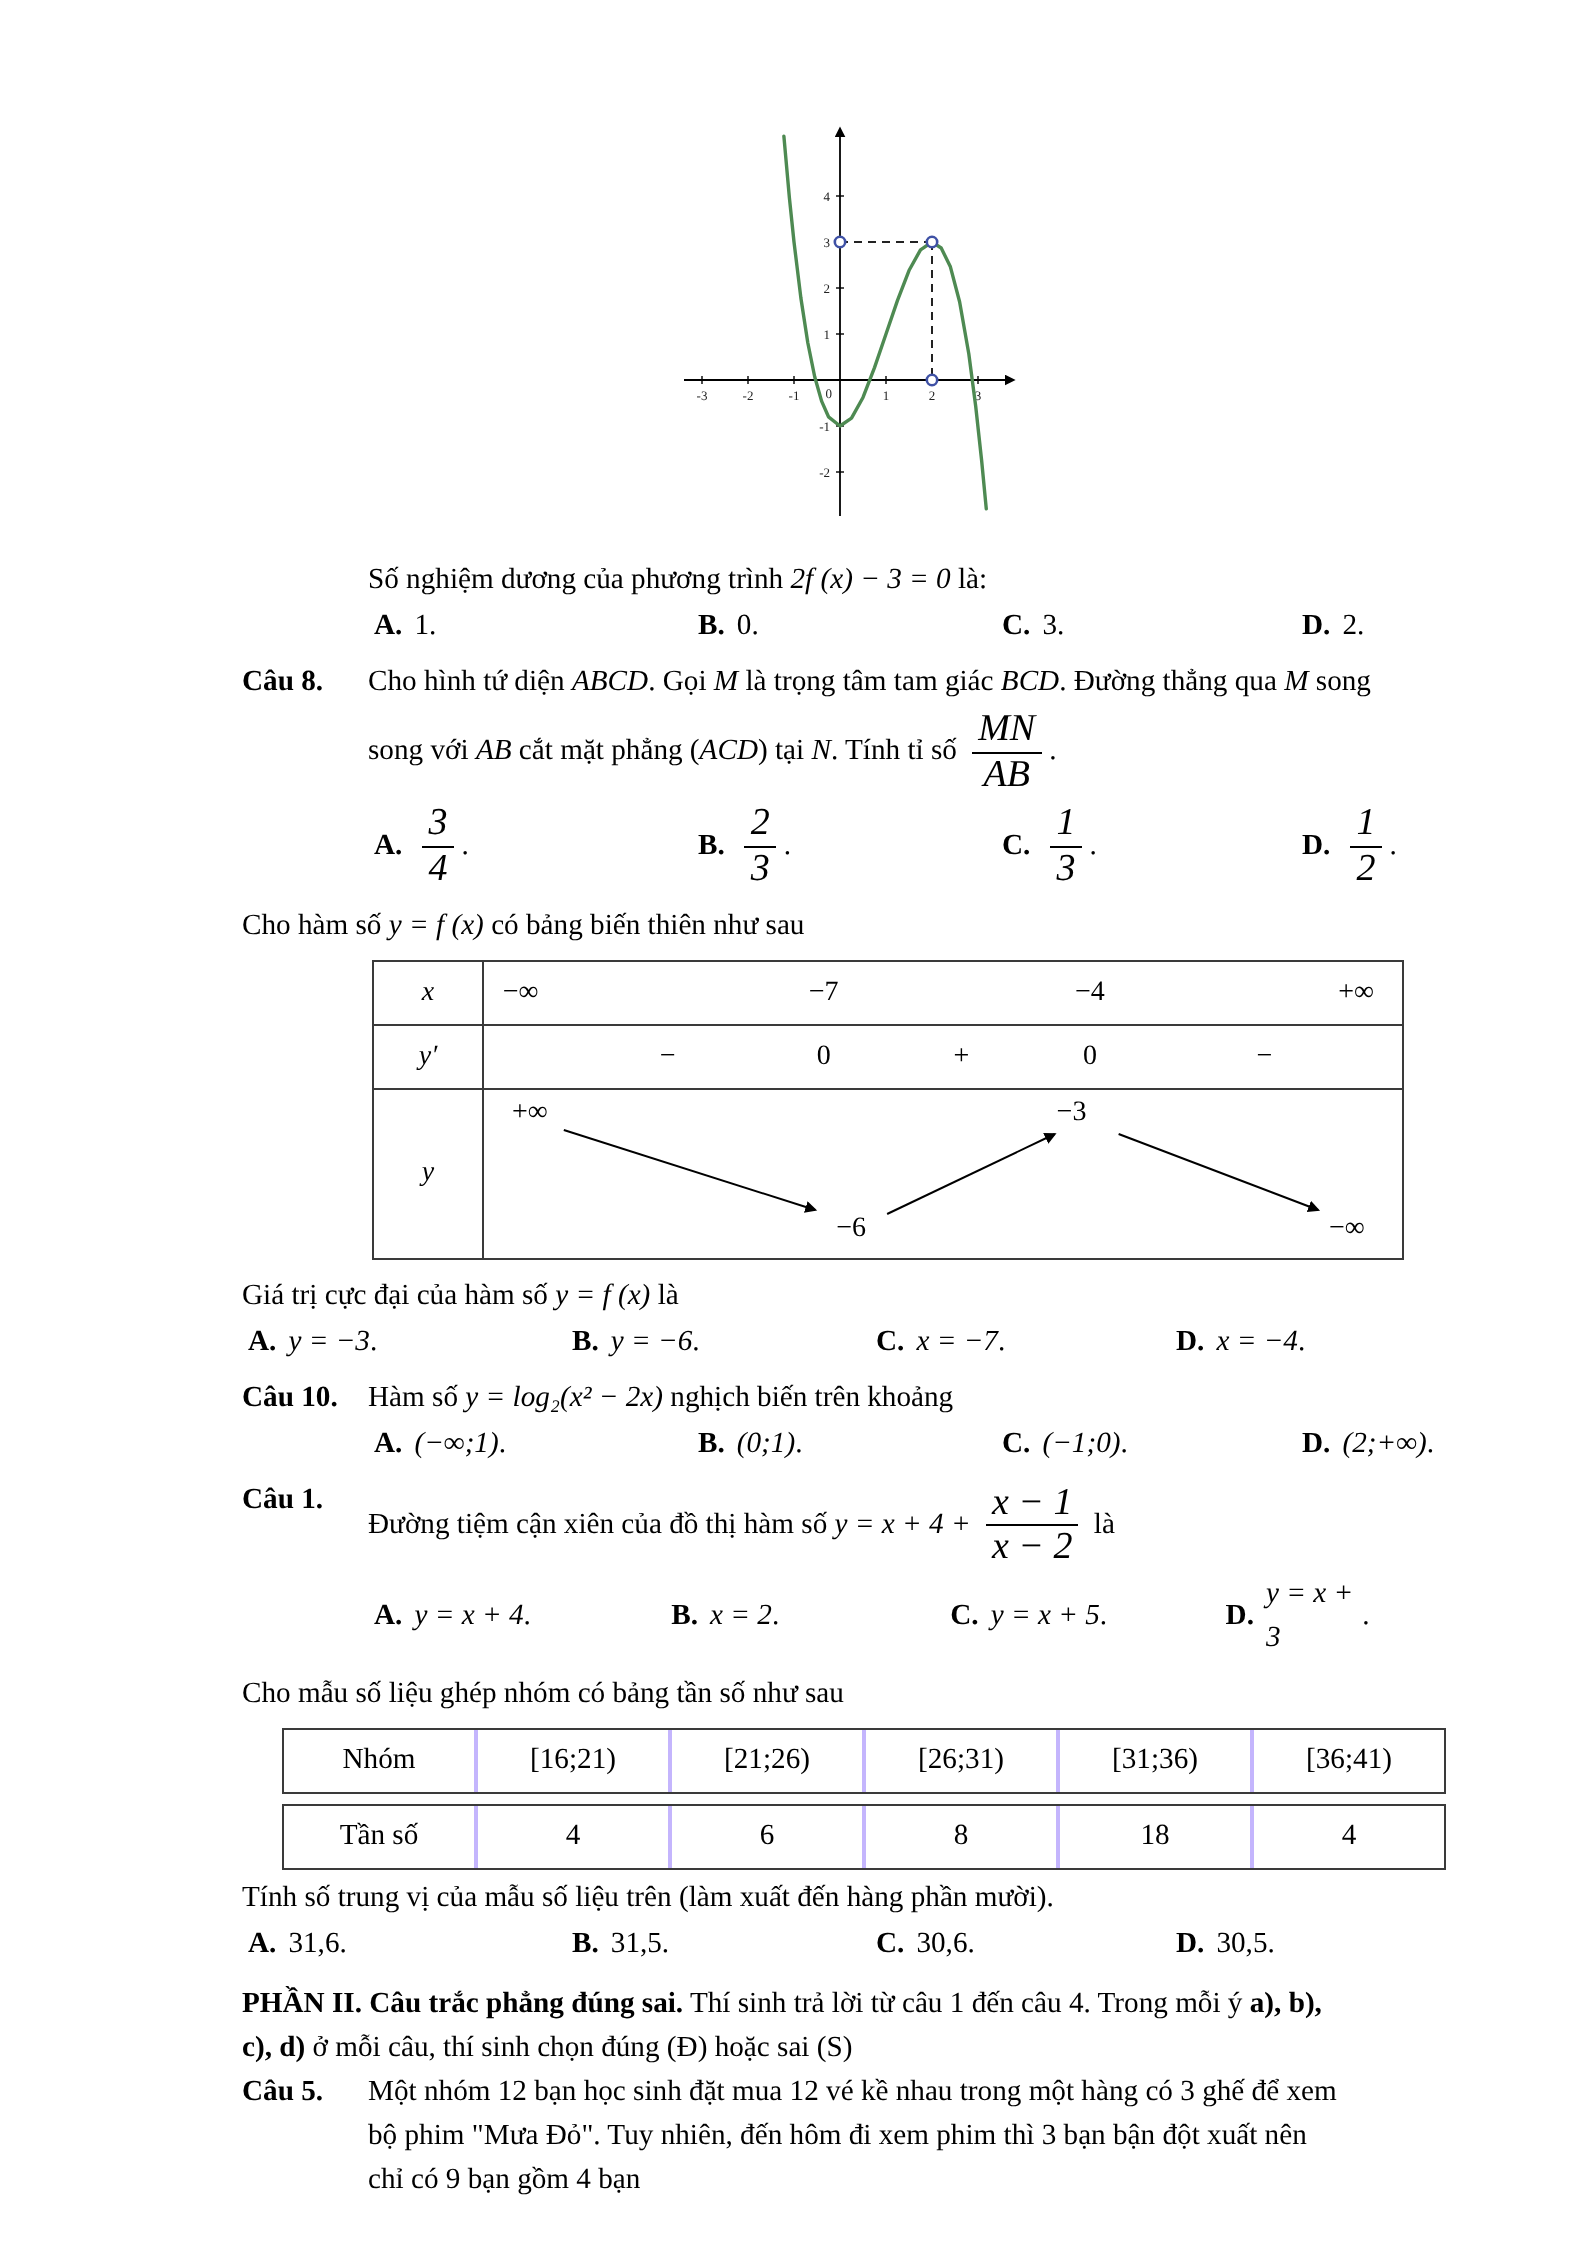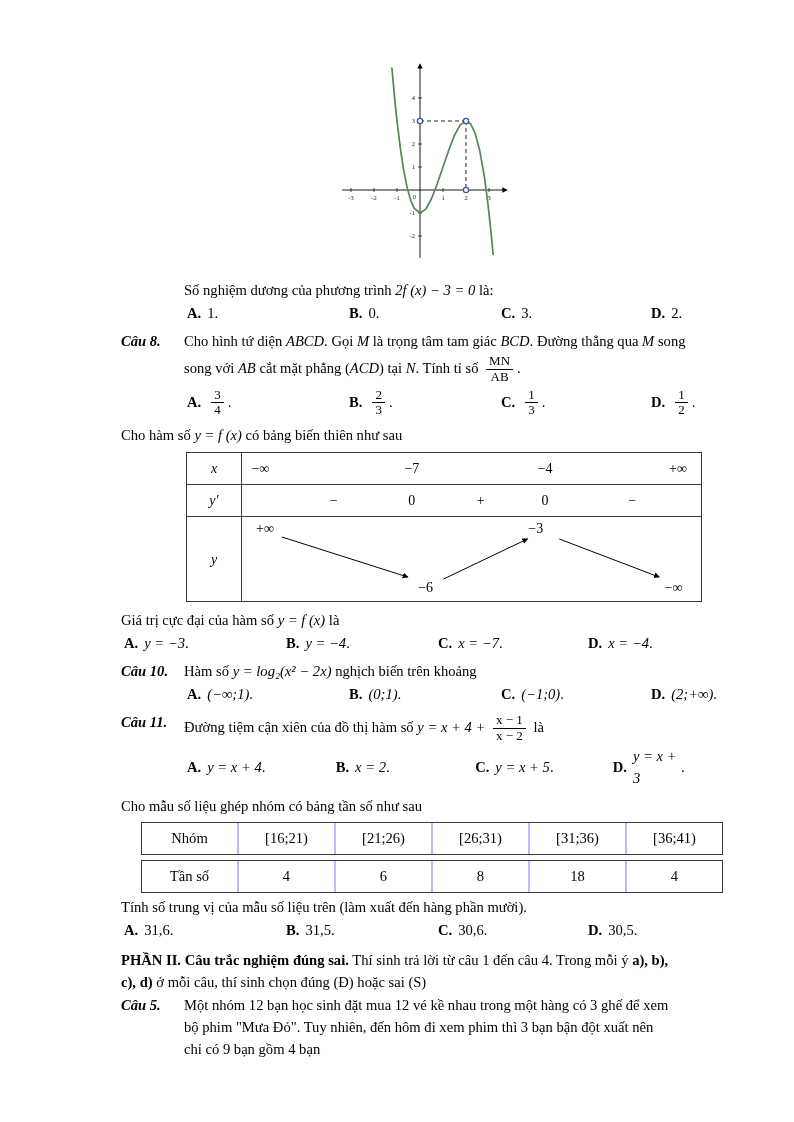--- a/index.html
+++ b/index.html
@@ -8,30 +8,30 @@
     width:666px; height:1122px; margin:0 auto; background:#fff;
     padding:40px 57px 0 57px;
     font-family:"Liberation Serif", serif;
     font-size:14.6px; line-height:1.5; color:#000;
     position:relative; overflow:hidden;
   }
   .math { font-style:italic; }
   .b { font-weight:bold; }
   .graph-wrap { display:flex; justify-content:center; margin-left:66px; margin-bottom:4px; }
   .q-row { display:flex; margin-bottom:1px; }
-  .q-label { width:63px; flex-shrink:0; font-weight:bold;font-style:italic; }
+  .q-label { width:63px; flex-shrink:0; font-weight:bold; }
   .q-body { flex:1; }
   .opts { display:flex; align-items:center; padding-left:3px; margin:1px 0 5px 0; }
   .opt { display:inline-flex; align-items:center; }
   .opt:nth-child(1){ width:162px; }
   .opt:nth-child(2){ width:152px; }
   .opt:nth-child(3){ width:150px; }
   .ol { font-weight:bold; margin-right:6px; }
   .frac { display:inline-block; text-align:center; vertical-align:middle;
-          font-size:13px; line-height:1.15; margin:1px 4px; }
+          font-style:italic; font-size:19px; line-height:1.15; margin:1px 4px; }
   .frac .fn { display:block; border-bottom:1px solid #000; padding:0 3px; }
   .frac .fd { display:block; padding:0 3px; }
   
   .vt { margin:5px 0 8px 65px; width:516px; border:1px solid #3a3a3a; font-size:14px; }
   .vt-row { display:flex; border-bottom:1px solid #3a3a3a; }
   .vt-row.vt-last { border-bottom:none; }
   .vt-h { width:55px; flex-shrink:0; border-right:1px solid #3a3a3a;
           display:flex; align-items:center; justify-content:center; }
   .vt-c { flex:1; position:relative; height:31px; }
   .vt-c > span { position:absolute; top:0; line-height:31px; transform:translateX(-50%); white-space:nowrap; }
@@ -219,21 +219,21 @@
       <span class="math">y = f (x)</span>
       <span>là</span>
       <div class="opts">
         <span class="opt">
             <b class="ol">A.</b>
             <span class="math">y = −3</span>
             <span>.</span>
           </span>
         <span class="opt">
             <b class="ol">B.</b>
-            <span class="math">y = −4</span>
+            <span class="math">y = −6</span>
             <span>.</span>
           </span>
         <span class="opt">
             <b class="ol">C.</b>
             <span class="math">x = −7</span>
             <span>.</span>
           </span>
         <span class="opt">
             <b class="ol">D.</b>
             <span class="math">x = −4</span>
@@ -268,21 +268,21 @@
         <span class="opt">
             <b class="ol">D.</b>
             <span class="math">(2;+∞)</span>
             <span>.</span>
           </span>
       </div>
     </div>
   </div>
 
   <div class="q-row">
-    <div class="q-label">Câu 11.</div>
+    <div class="q-label">Câu 1.</div>
     <div class="q-body">
       <span>Đường tiệm cận xiên của đồ thị hàm số</span>
       <span class="math">y = x + 4 +</span>
       <span class="frac"><span class="fn">x − 1</span><span class="fd">x − 2</span></span>
       <span>là</span>
       <div class="opts">
         <span class="opt">
             <b class="ol">A.</b>
             <span class="math">y = x + 4</span>
             <span>.</span>
@@ -345,21 +345,21 @@
           </span>
         <span class="opt">
             <b class="ol">D.</b>
             <span>30,5.</span>
           </span>
       </div>
     </div>
   </div>
 
   <div class="sec-head">
-    <span class="b">PHẦN II. Câu trắc nghiệm đúng sai.</span><span> Thí sinh trả lời từ câu 1 đến câu 4. Trong mỗi ý </span><span class="b">a), b), c), d)</span><span> ở mỗi câu, thí sinh chọn đúng (Đ) hoặc sai (S)</span>
+    <span class="b">PHẦN II. Câu trắc phẳng đúng sai.</span><span> Thí sinh trả lời từ câu 1 đến câu 4. Trong mỗi ý </span><span class="b">a), b), c), d)</span><span> ở mỗi câu, thí sinh chọn đúng (Đ) hoặc sai (S)</span>
   </div>
 
   <div class="q-row">
     <div class="q-label">Câu 5.</div>
     <div class="q-body">
       <span>Một nhóm 12 bạn học sinh đặt mua 12 vé kề nhau trong một hàng có 3 ghế để xem bộ phim "Mưa Đỏ". Tuy nhiên, đến hôm đi xem phim thì 3 bạn bận đột xuất nên chỉ có 9 bạn gồm 4 bạn</span>
     </div>
   </div>
 
 </div>

